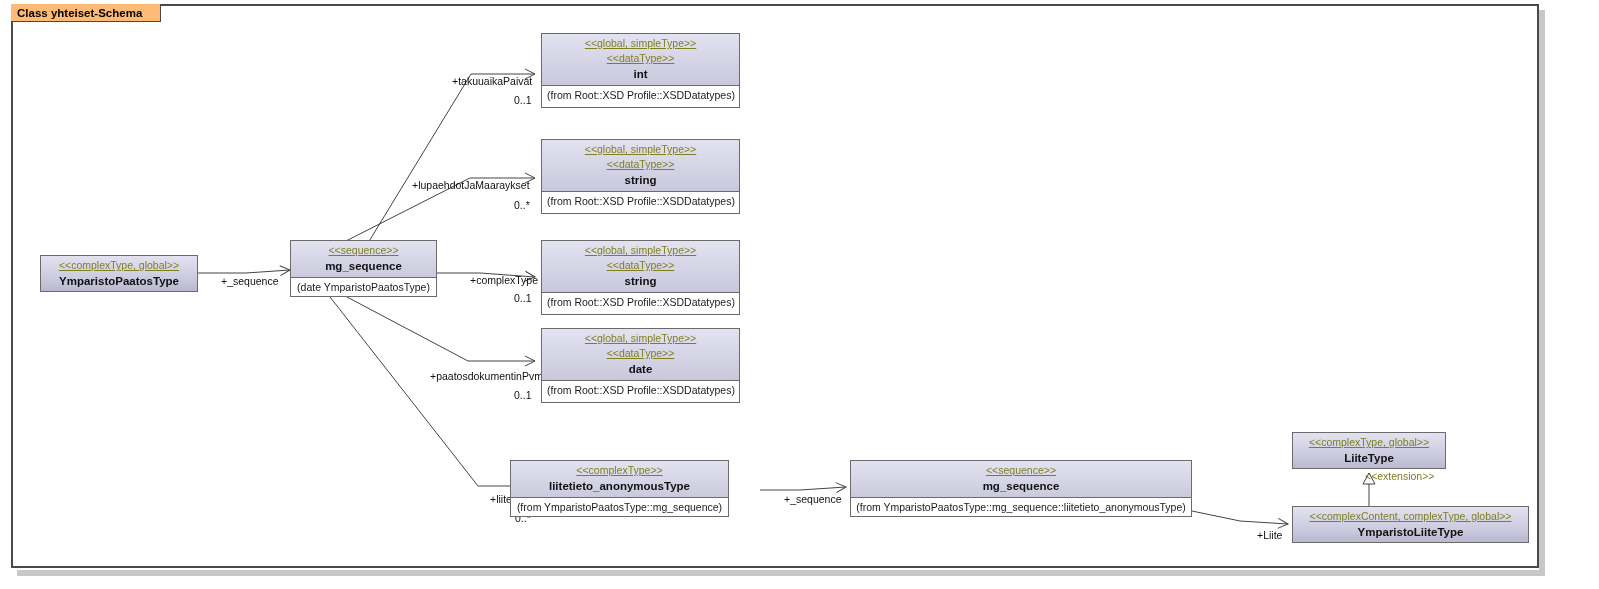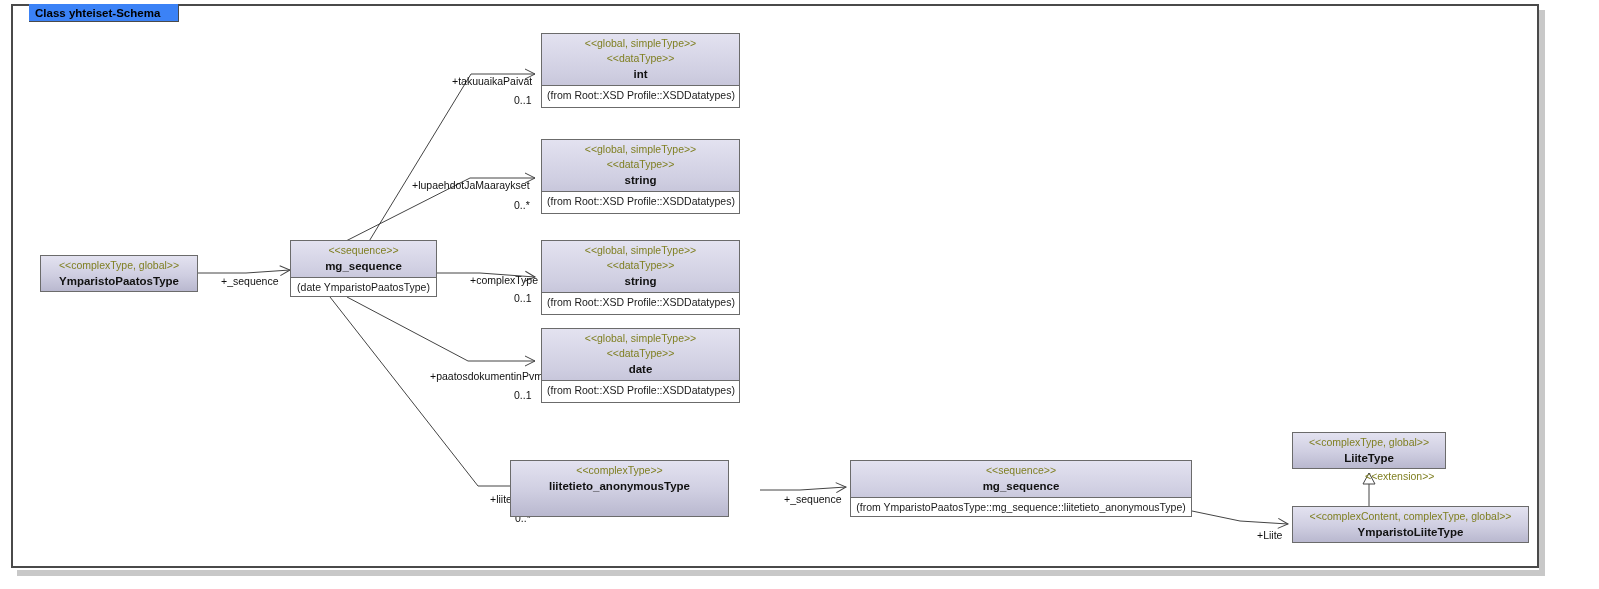--- a/index.html
+++ b/index.html
@@ -39,27 +39,27 @@
     left: 1539px;
     top: 10px;
     width: 6px;
     height: 566px;
     background: #c8c8c8;
   }
 
   
   #frame-title-tab {
     position: absolute;
-    left: 29px;
+    left: 11px;
     top: 4px;
     height: 18px;
     border: 1px solid #4a4a4a;
     border-left: none;
     border-top: none;
-    background: #3b82f6;
+    background: #fdba74;
     box-sizing: border-box;
     padding: 0 18px 0 6px;
     display: flex;
     align-items: center;
     font-size: 11.5px;
     font-weight: bold;
     color: #000000;
     white-space: nowrap;
   }
 
@@ -83,20 +83,21 @@
     overflow: hidden;
   }
   .uml-box .head {
     padding: 2px 6px 3px 6px;
   }
   .stereo {
     font-size: 10.5px;
     color: #7f7f21;
     line-height: 15px;
     white-space: nowrap;
+    text-decoration: underline;
   }
   .cname {
     font-size: 11.5px;
     font-weight: bold;
     color: #111111;
     line-height: 16px;
     white-space: nowrap;
   }
   .from {
     font-size: 10.5px;
@@ -260,20 +261,21 @@
     <div class="cname">date</div>
   </div>
   <div class="from">(from Root::XSD Profile::XSDDatatypes)</div>
 </div>
 
 <div class="uml-box" style="left:510px; top:460px; width:219px; height:57px;">
   <div class="head">
     <div class="stereo">&lt;&lt;complexType&gt;&gt;</div>
     <div class="cname">liitetieto_anonymousType</div>
   </div>
+  <div class="from">(from YmparistoPaatosType::mg_sequence)</div>
 </div>
 
 <div class="uml-box" style="left:850px; top:460px; width:342px; height:57px;">
   <div class="head">
     <div class="stereo">&lt;&lt;sequence&gt;&gt;</div>
     <div class="cname">mg_sequence</div>
   </div>
   <div class="from">(from YmparistoPaatosType::mg_sequence::liitetieto_anonymousType)</div>
 </div>
 

